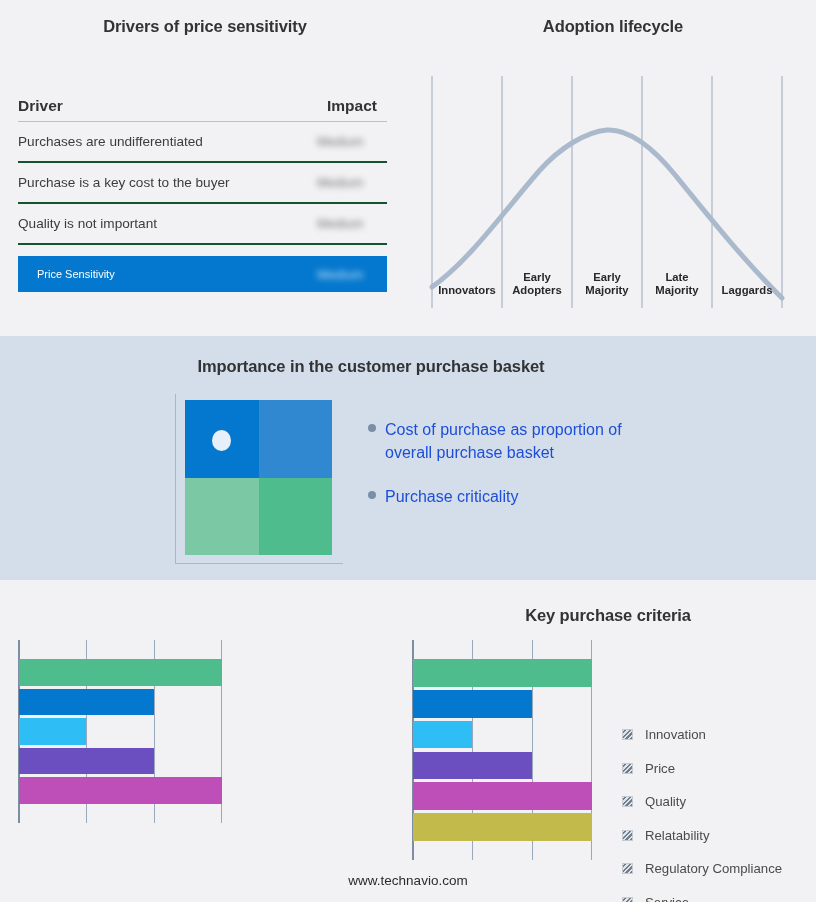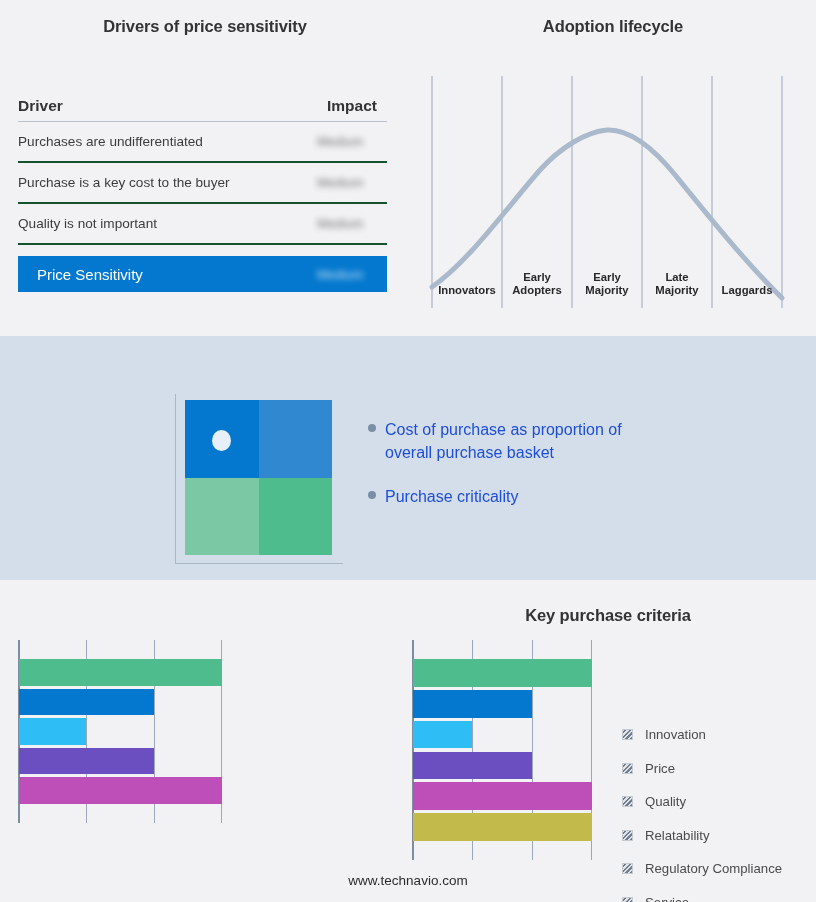--- a/index.html
+++ b/index.html
@@ -92,21 +92,21 @@
   #row-highlight {
     background: #0478ce;
     height: 36px;
     margin-top: 11px;
     padding-left: 19px;
     padding-right: 0;
     border-bottom: none;
   }
   #row-highlight .cell-driver {
     color: #ffffff;
-    font-size: 15px;
+    font-size: 11px;
   }
   #row-highlight .cell-impact {
     color: #e9f2fb;
     filter: blur(3.1px);
   }
 
   
   #lifecycle-panel { left: 410px; top: 0; width: 406px; height: 336px; }
   #lifecycle-title { position: absolute; left: 0; top: 17px; width: 406px; }
   #lifecycle-svg { position: absolute; left: 0; top: 60px; }
@@ -341,20 +341,21 @@
       <div>Late</div>
       <div>Majority</div>
     </div>
     <div class="seg-label" style="left:302px; width:70px;">
       <div></div>
       <div>Laggards</div>
     </div>
   </div>
 
   <div class="panel" id="importance-panel">
+    <div class="panel-title" id="importance-title">Importance in the customer purchase basket</div>
 
     <div id="quadrant-wrap">
       <div id="quadrant">
         <div id="quad-axis-y"></div>
         <div id="quad-axis-x"></div>
         <div class="quad" id="quad-tl" style="background:#0478ce;">
           <div id="quad-dot"></div>
         </div>
         <div class="quad" id="quad-tr" style="background:#3089d0;"></div>
         <div class="quad" id="quad-bl" style="background:#7bc9a4;"></div>

